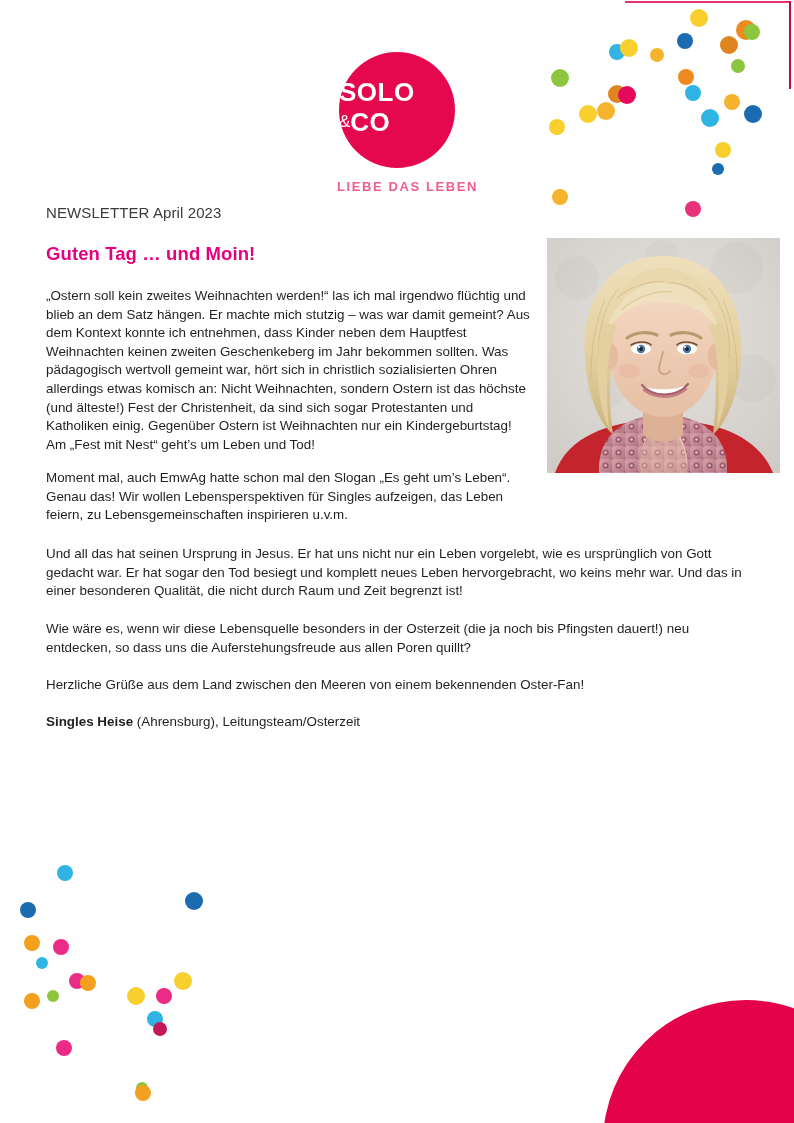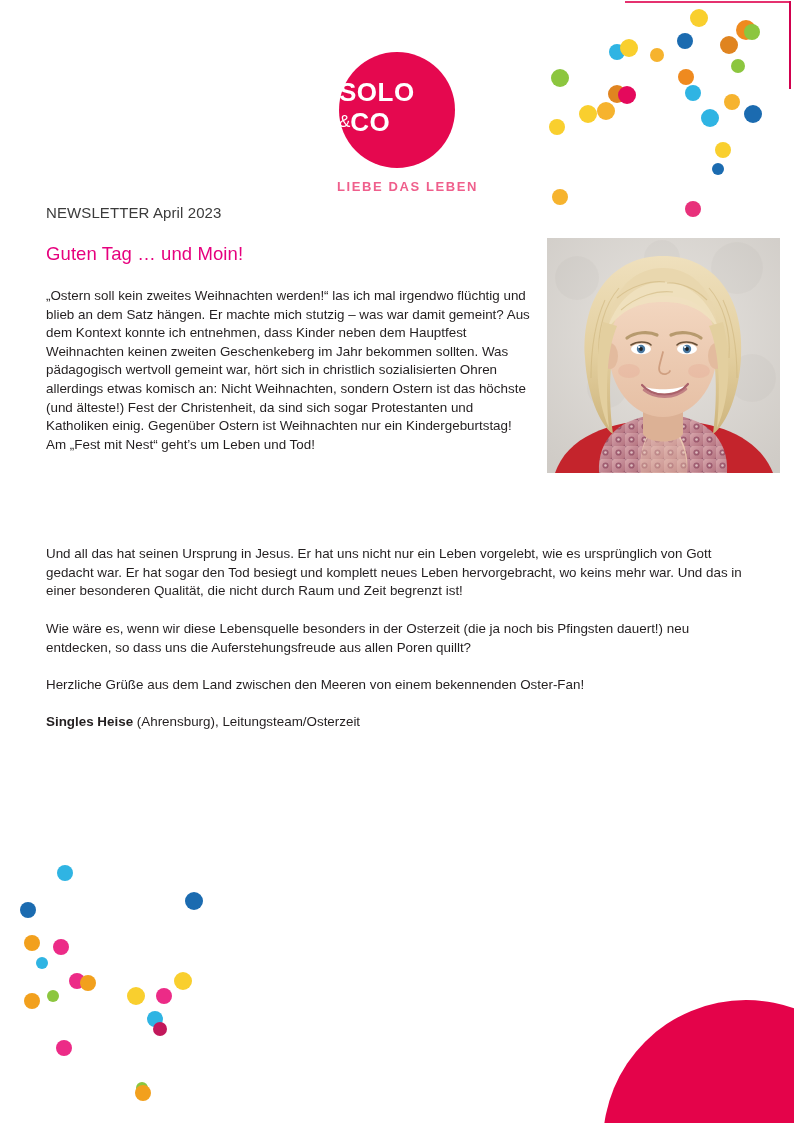--- a/index.html
+++ b/index.html
@@ -115,21 +115,21 @@
     top: 204px;
     font-size: 15px;
     color: #3b3b3b;
     letter-spacing: 0.1px;
   }
   .headline {
     position: absolute;
     left: 46px;
     top: 243px;
     font-size: 18.5px;
-    font-weight: normal;
+    font-weight: bold;
     color: #e6007e;
     letter-spacing: 0.1px;
   }
 
   
   .portrait {
     position: absolute;
     left: 547px;
     top: 238px;
     width: 233px;
@@ -334,20 +334,21 @@
 
       <ellipse cx="82" cy="133" rx="11" ry="7" fill="#e6a894" opacity="0.35"></ellipse>
       <ellipse cx="152" cy="133" rx="11" ry="7" fill="#e6a894" opacity="0.35"></ellipse>
 
       <path d="M56 84 C48 118 48 158 62 190 C58 148 60 112 70 88 Z" fill="#e3cf9f"></path>
       <path d="M176 84 C184 118 184 158 170 190 C174 148 172 112 162 88 Z" fill="#e3cf9f"></path>
     </svg>
   </div>
 
   <div class="body-col-narrow p1">„Ostern soll kein zweites Weihnachten werden!“ las ich mal irgendwo flüchtig und blieb an dem Satz hängen. Er machte mich stutzig – was war damit gemeint? Aus dem Kontext konnte ich entnehmen, dass Kinder neben dem Hauptfest Weihnachten keinen zweiten Geschenkeberg im Jahr bekommen sollten. Was pädagogisch wertvoll gemeint war, hört sich in christlich sozialisierten Ohren allerdings etwas komisch an: Nicht Weihnachten, sondern Ostern ist das höchste (und älteste!) Fest der Christenheit, da sind sich sogar Protestanten und Katholiken einig. Gegenüber Ostern ist Weihnachten nur ein Kindergeburtstag! Am „Fest mit Nest“ geht’s um Leben und Tod!</div>
+  <div class="body-col-narrow p2">Moment mal, auch EmwAg hatte schon mal den Slogan „Es geht um’s Leben“. Genau das! Wir wollen Lebensperspektiven für Singles aufzeigen, das Leben feiern, zu Lebensgemeinschaften inspirieren u.v.m.</div>
   <div class="body-col-wide p3">Und all das hat seinen Ursprung in Jesus. Er hat uns nicht nur ein Leben vorgelebt, wie es ursprünglich von Gott gedacht war. Er hat sogar den Tod besiegt und komplett neues Leben hervorgebracht, wo keins mehr war. Und das in einer besonderen Qualität, die nicht durch Raum und Zeit begrenzt ist!</div>
   <div class="body-col-wide p4">Wie wäre es, wenn wir diese Lebensquelle besonders in der Osterzeit (die ja noch bis Pfingsten dauert!) neu entdecken, so dass uns die Auferstehungsfreude aus allen Poren quillt?</div>
   <div class="body-col-wide p5">Herzliche Grüße aus dem Land zwischen den Meeren von einem bekennenden Oster-Fan!</div>
 
   <div class="body-col-wide sig">
     <b>Singles Heise</b><span> (Ahrensburg), Leitungsteam/Osterzeit</span>
   </div>
 
   <div class="big-circle"></div>
 

